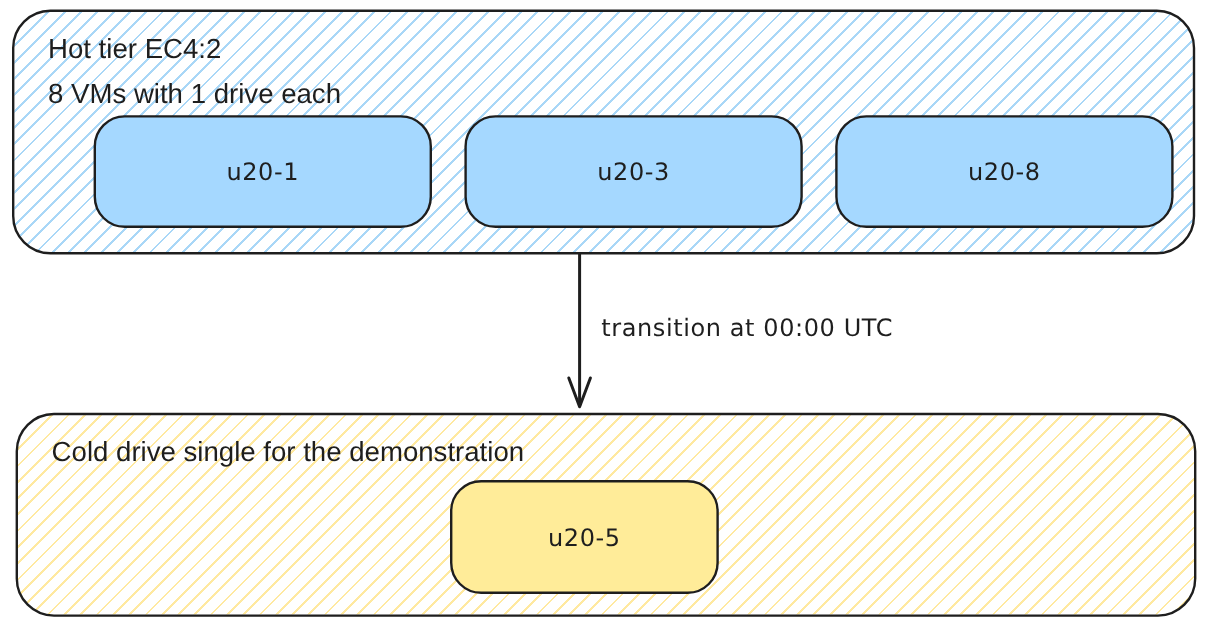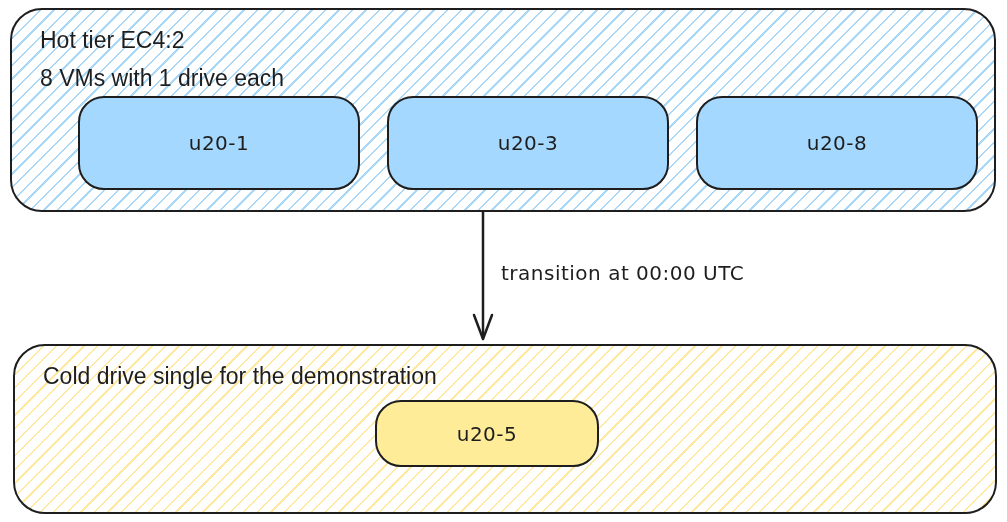--- a/index.html
+++ b/index.html
@@ -59,21 +59,21 @@
     border: 2.5px solid var(--stroke, #1e1e1e);
     border-radius: 26px;
     display: flex;
     align-items: center;
     justify-content: center;
   }
   .hot-node { background: var(--hot-fill, #a5d8ff); }
   .cold-node {
     position: absolute;
     left: 360px; top: 54px;
-    width: 224px; height: 67px;
+    width: 224px; height: 95px;
     border: 2.5px solid var(--stroke, #1e1e1e);
     border-radius: 26px;
     background: var(--cold-fill, #ffec99);
     display: flex;
     align-items: center;
     justify-content: center;
   }
   .hand {
     font-family: "DejaVu Sans", sans-serif;
     font-size: 20px;

